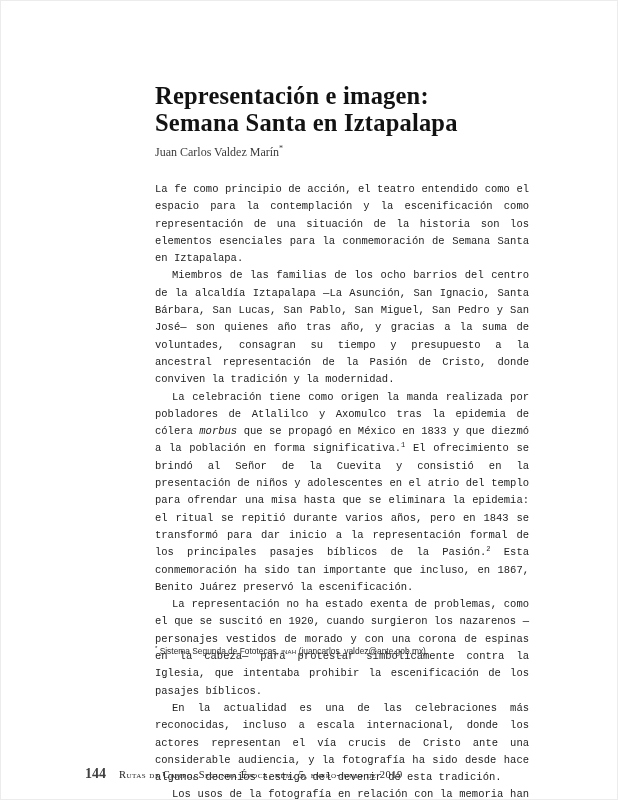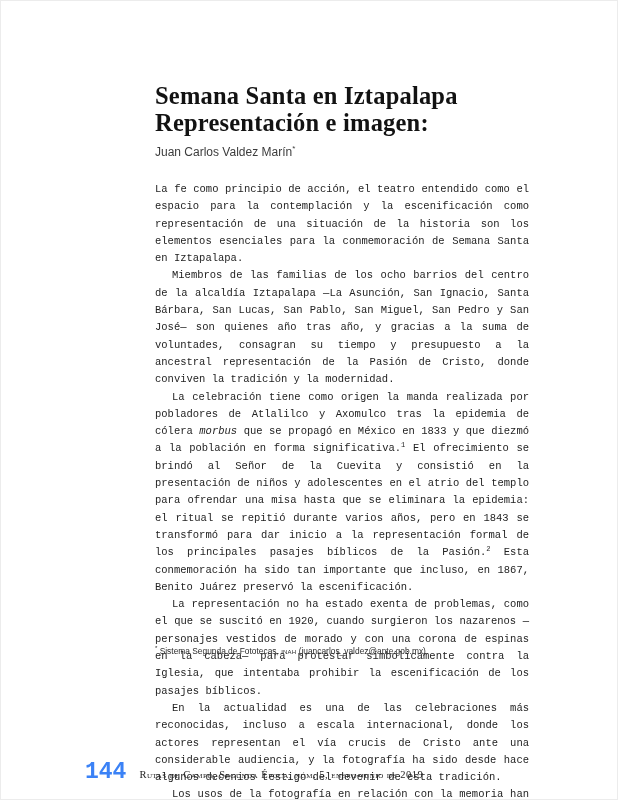--- a/index.html
+++ b/index.html
@@ -21,21 +21,21 @@
     font-weight: 700;
     font-size: 24.5px;
     line-height: 26.5px;
     letter-spacing: 0.2px;
     color: #121212;
   }
   .byline {
     position: absolute;
     left: 155px;
     top: 144px;
-    font-family: Liberation Sans, sans-serif;
+    font-family: Liberation Serif, serif;
     font-size: 12px;
     color: #3c3c3c;
   }
   .byline sup { font-size: 8px; }
   .body-text {
     position: absolute;
     left: 155px;
     top: 181px;
     width: 374px;
     font-family: Liberation Mono, monospace;
@@ -66,42 +66,42 @@
   .smallcaps { font-variant: small-caps; letter-spacing: 0.2px; margin-top: 25px; }
   .footer {
     position: absolute;
     left: 85px;
     top: 727px;
     display: flex;
     align-items: baseline;
     gap: 13px;
   }
   .page-number {
-    font-family: Liberation Mono, monospace;
+    font-family: Liberation Serif, serif;
     font-weight: 700;
-    font-size: 23px;
-    color: #3b82f6;
+    font-size: 14px;
+    color: #404040;
   }
   .journal-line {
     font-family: "Liberation Serif", serif;
     font-variant: small-caps;
     font-size: 10.5px;
     letter-spacing: 0.5px;
     color: #242424;
     margin-top: 42px;
   }
 </style>
 </head>
 <body>
 
 <div class="page">
 
   <div class="title-block">
+    <div>Representación e imagen:</div>
     <div>Semana Santa en Iztapalapa</div>
-    <div>Representación e imagen:</div>
   </div>
 
   <div class="byline">
     <span>Juan Carlos Valdez Marín</span><sup>*</sup>
   </div>
 
   <div class="body-text">
     <p class="no-indent"><span>La fe como principio de acción, el teatro entendido como el espacio para la contemplación y la escenificación como representación de una situación de la historia son los elementos esenciales para la conmemoración de Semana Santa en Iztapalapa.</span></p>
     <p><span>Miembros de las familias de los ocho barrios del centro de la alcaldía Iztapalapa —La Asunción, San Ignacio, Santa Bárbara, San Lucas, San Pablo, San Miguel, San Pedro y San José— son quienes año tras año, y gracias a la suma de voluntades, consagran su tiempo y presupuesto a la ancestral representación de la Pasión de Cristo, donde conviven la tradición y la modernidad.</span></p>
     <p><span>La celebración tiene como origen la manda realizada por pobladores de Atlalilco y Axomulco tras la epidemia de cólera </span><i>morbus</i><span> que se propagó en México en 1833 y que diezmó a la población en forma significativa.</span><sup>1</sup><span> El ofrecimiento se brindó al Señor de la Cuevita y consistió en la presentación de niños y adolescentes en el atrio del templo para ofrendar una misa hasta que se eliminara la epidemia: el ritual se repitió durante varios años, pero en 1843 se transformó para dar inicio a la representación formal de los principales pasajes bíblicos de la Pasión.</span><sup>2</sup><span> Esta conmemoración ha sido tan importante que incluso, en 1867, Benito Juárez preservó la escenificación.</span></p>

